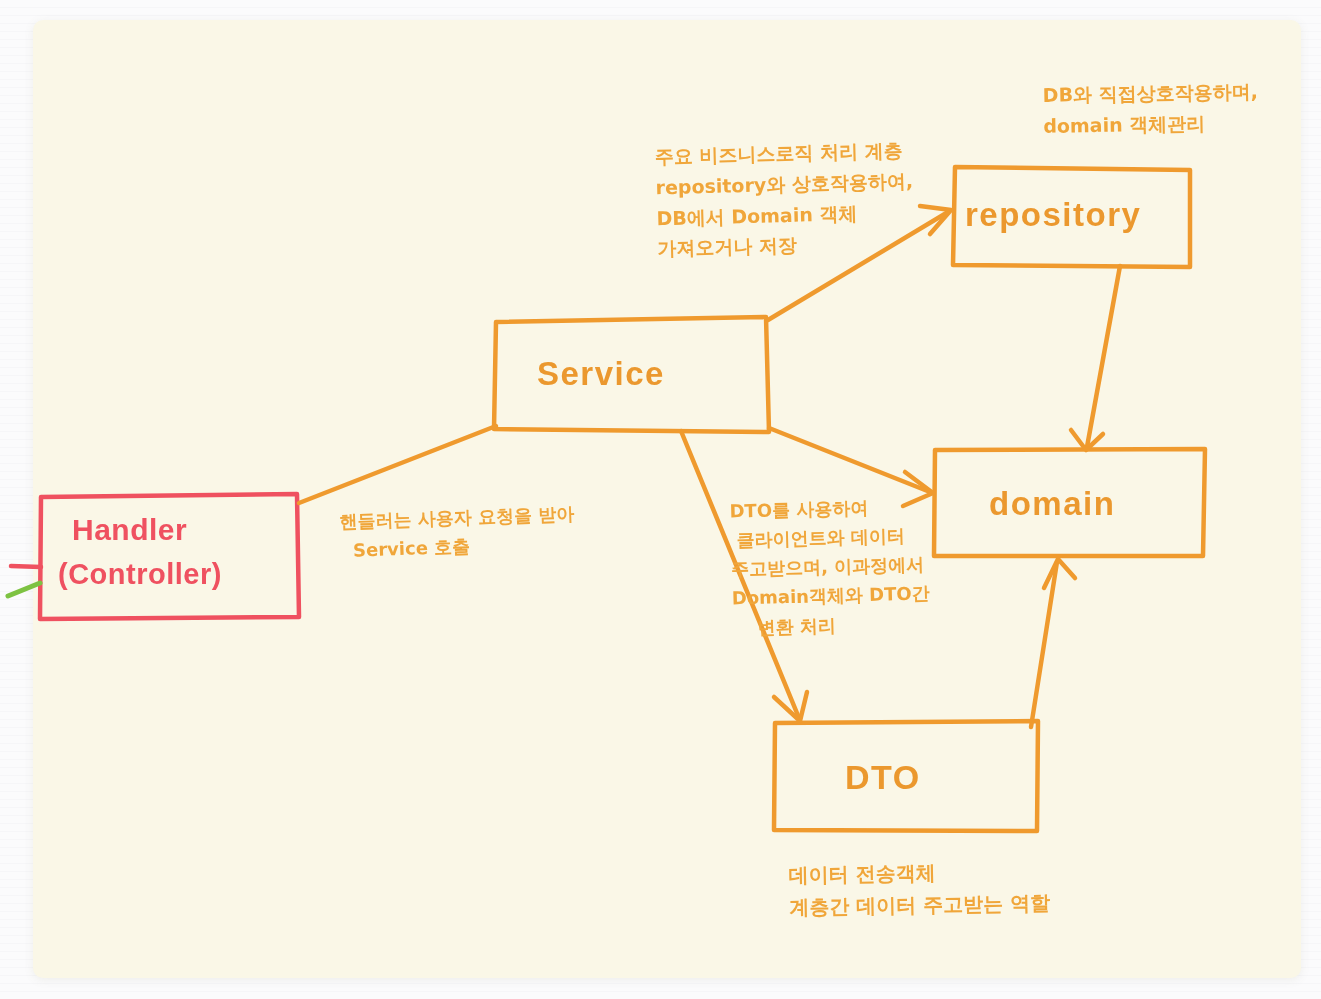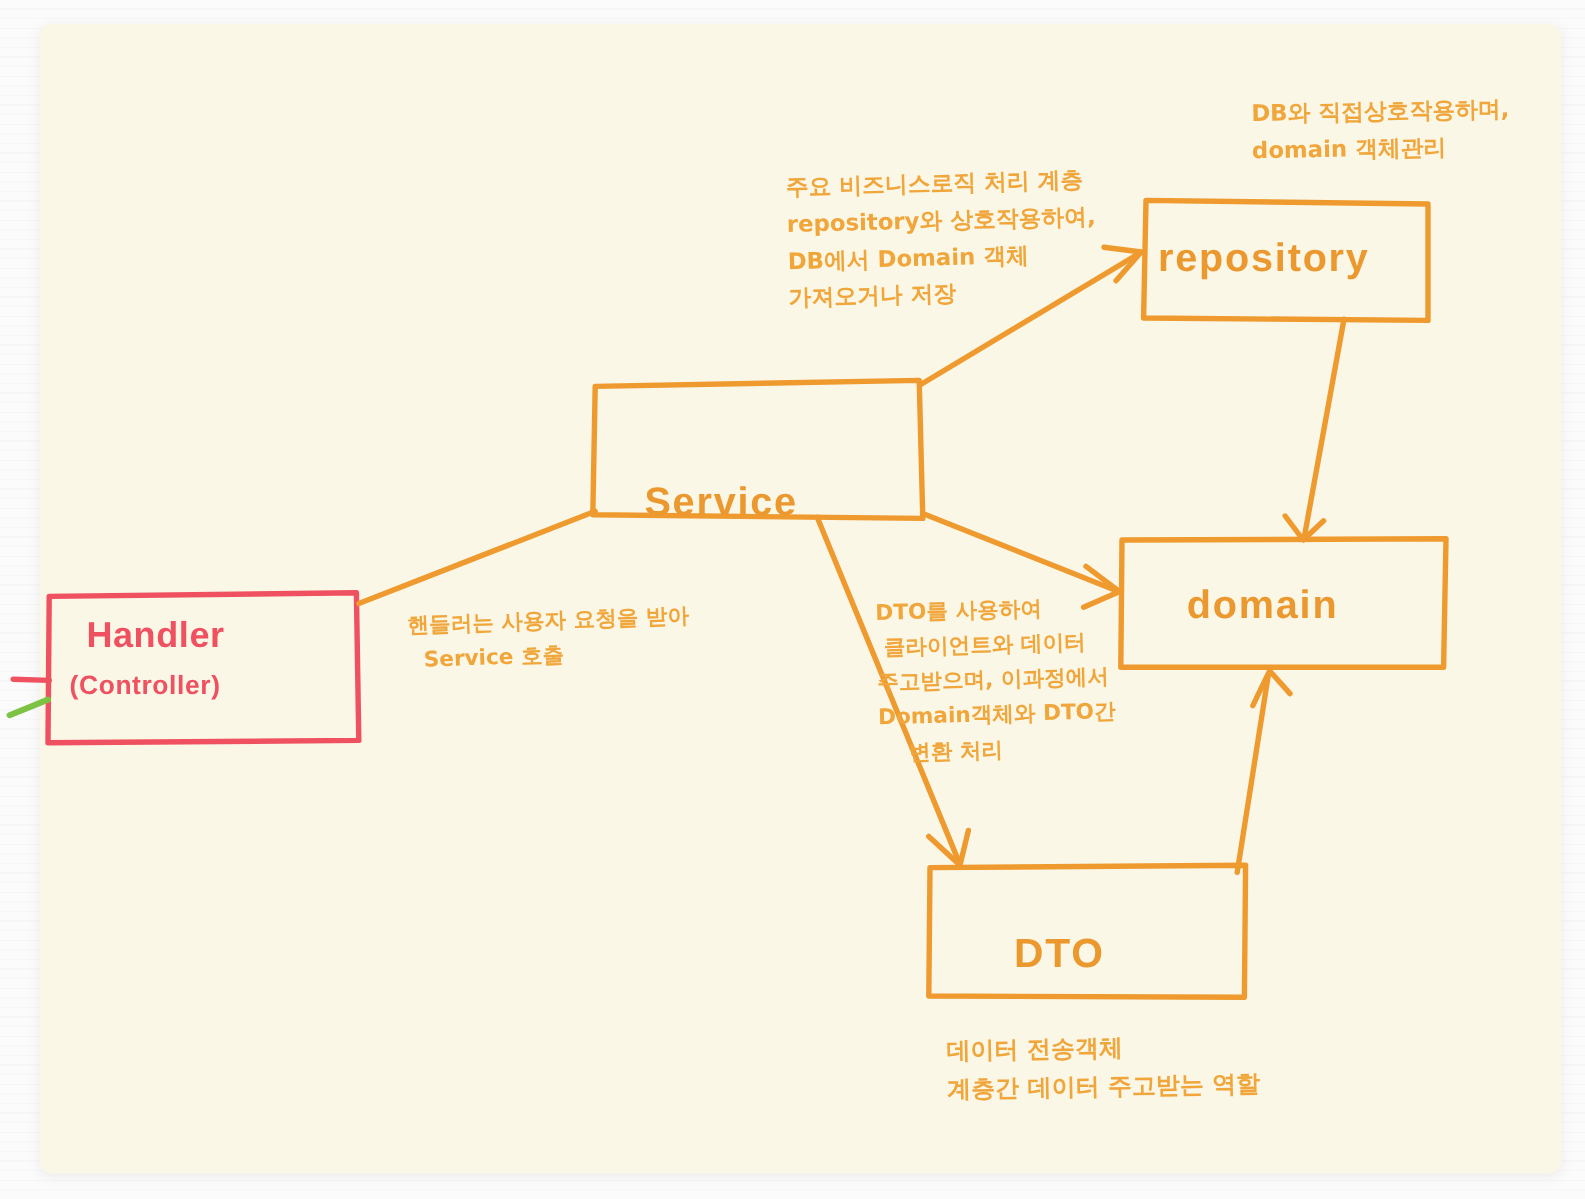--- a/index.html
+++ b/index.html
@@ -116,29 +116,29 @@
       <path d="M774,697 L800,721 L807,692" fill="none" stroke="#ef9a2e" stroke-width="4.5" stroke-linecap="round" stroke-linejoin="round"></path>
     </g>
 
     <g>
       <path d="M1031,727 L1057,562" fill="none" stroke="#ef9a2e" stroke-width="4.5" stroke-linecap="round"></path>
       <path d="M1044,588 L1058,559 L1075,578" fill="none" stroke="#ef9a2e" stroke-width="4.5" stroke-linecap="round" stroke-linejoin="round"></path>
     </g>
   </svg>
 
   <div class="node-label handler" style="left:72px; top:513px; font-size:30px;">Handler</div>
-  <div class="node-label handler" style="left:58px; top:558px; font-size:22px;">(Controller)</div>
+  <div class="node-label handler" style="left:58px; top:558px; font-size:29px;">(Controller)</div>
 
-  <div class="node-label" style="left:537px; top:355px; font-size:33px;margin-top:44px;">Service</div>
+  <div class="node-label" style="left:537px; top:355px; font-size:33px;">Service</div>
 
   <div class="node-label" style="left:965px; top:196px; font-size:33px;">repository</div>
 
   <div class="node-label" style="left:975px; top:485px; font-size:33px;margin-left:14px;">domain</div>
 
-  <div class="node-label" style="left:845px; top:758px; font-size:34px;margin-top:18px;">DTO</div>
+  <div class="node-label" style="left:845px; top:758px; font-size:34px;">DTO</div>
 
   <div class="annot" style="left:340px; top:503px; transform:rotate(-2deg); font-size:18px;">핸들러는 사용자 요청을 받아
   Service 호출</div>
 
   <div class="annot" style="left:656px; top:138px; transform:rotate(-1.5deg); font-size:19px;">주요 비즈니스로직 처리 계층
 repository와 상호작용하여,
 DB에서 Domain 객체
 가져오거나 저장</div>
 
   <div class="annot" style="left:1043px; top:78px; transform:rotate(-1deg); font-size:19px;">DB와 직접상호작용하며,

